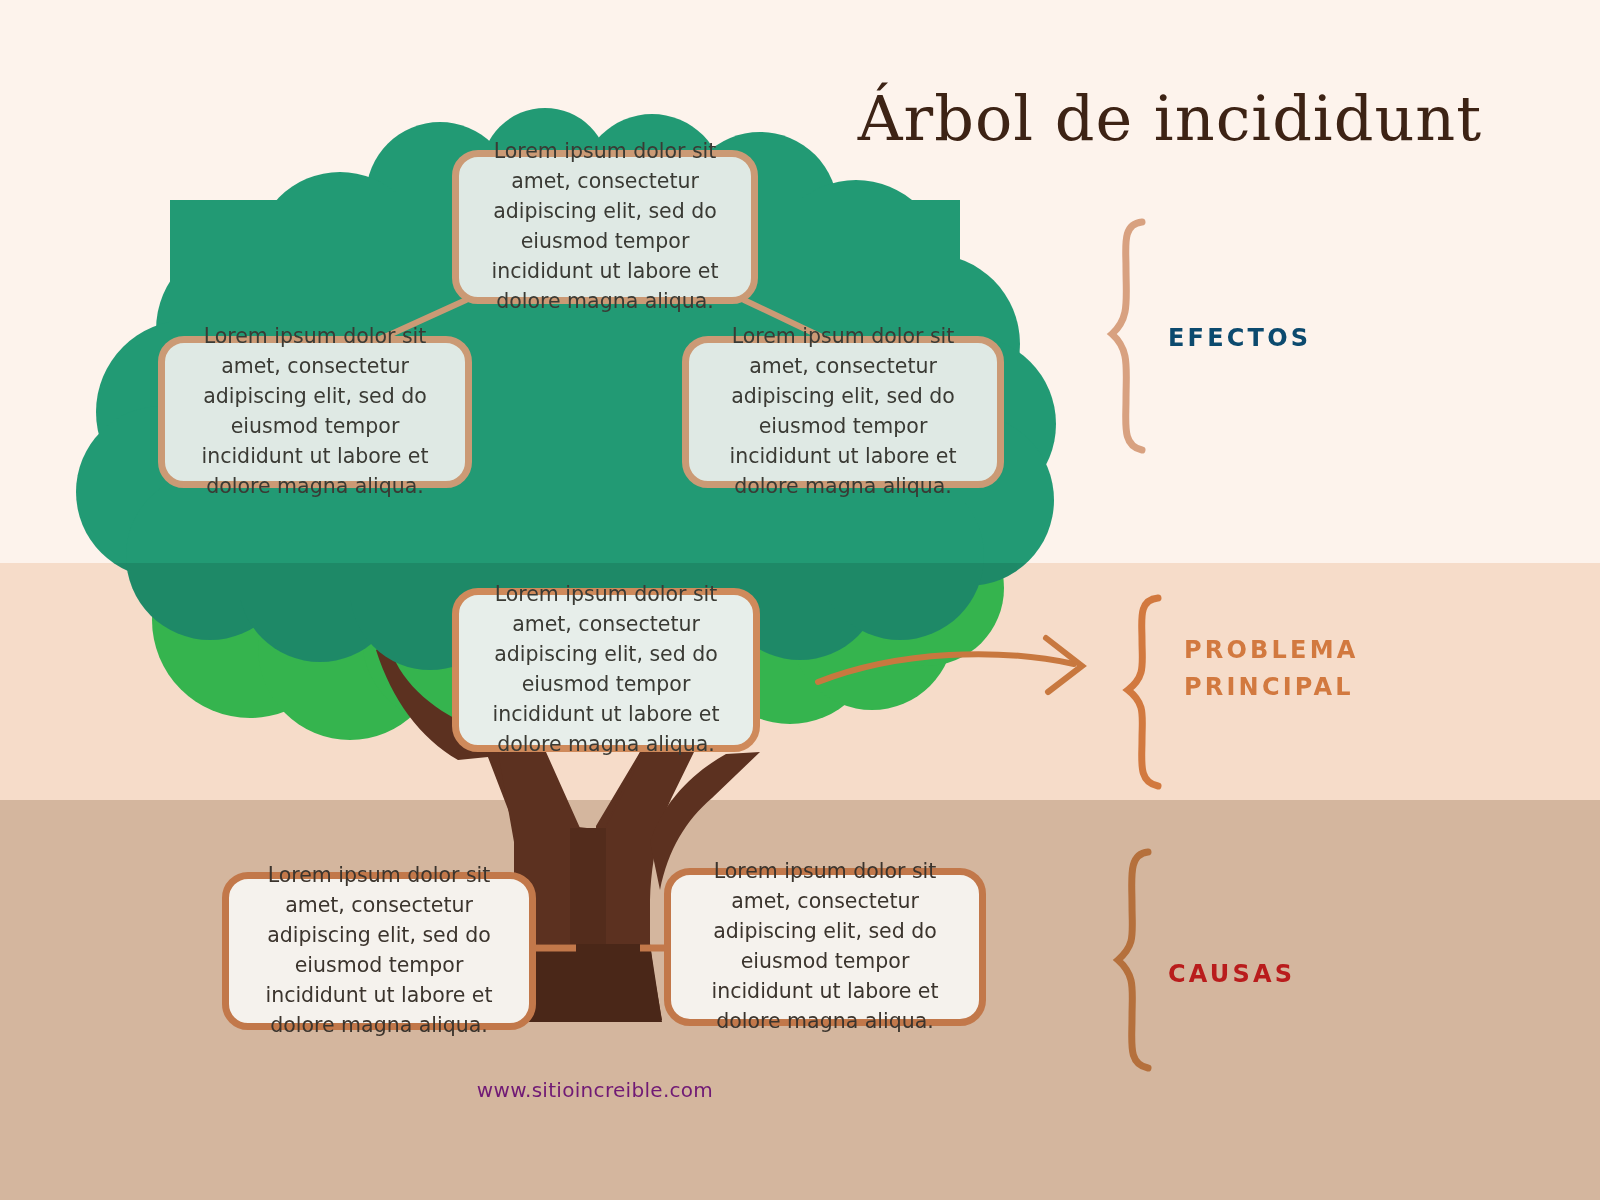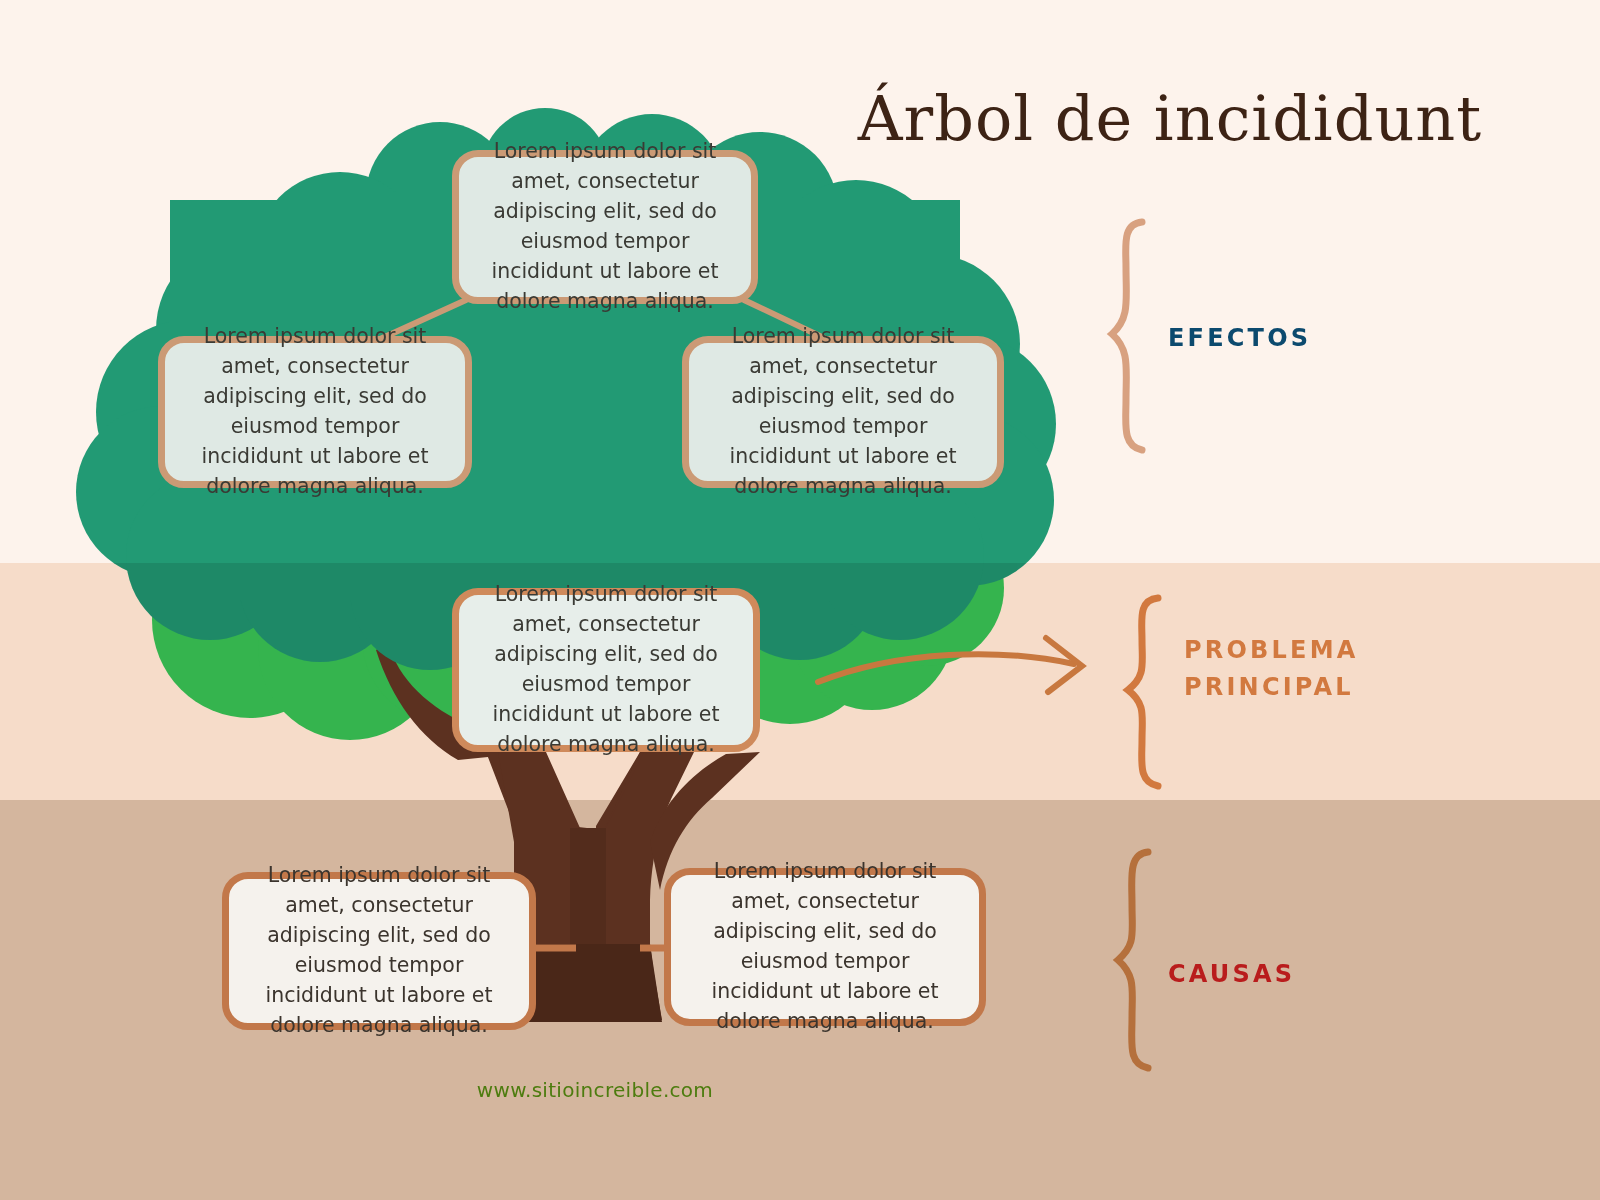--- a/index.html
+++ b/index.html
@@ -99,21 +99,21 @@
   #label-causas   { left: 1168px; top: 936px; color: #b91c1c; margin-top: 20px; }
 
   
   .footer-url {
     position: absolute;
     left: 380px;
     top: 1078px;
     width: 430px;
     text-align: center;
     font-size: 20px;
-    color: #4d7c0f;
+    color: #701a75;
     letter-spacing: 0.3px;
   }
 </style>
 </head>
 <body>
 
 <div id="stage">
 
   <div class="band band-sky"></div>
   <div class="band band-peach"></div>

